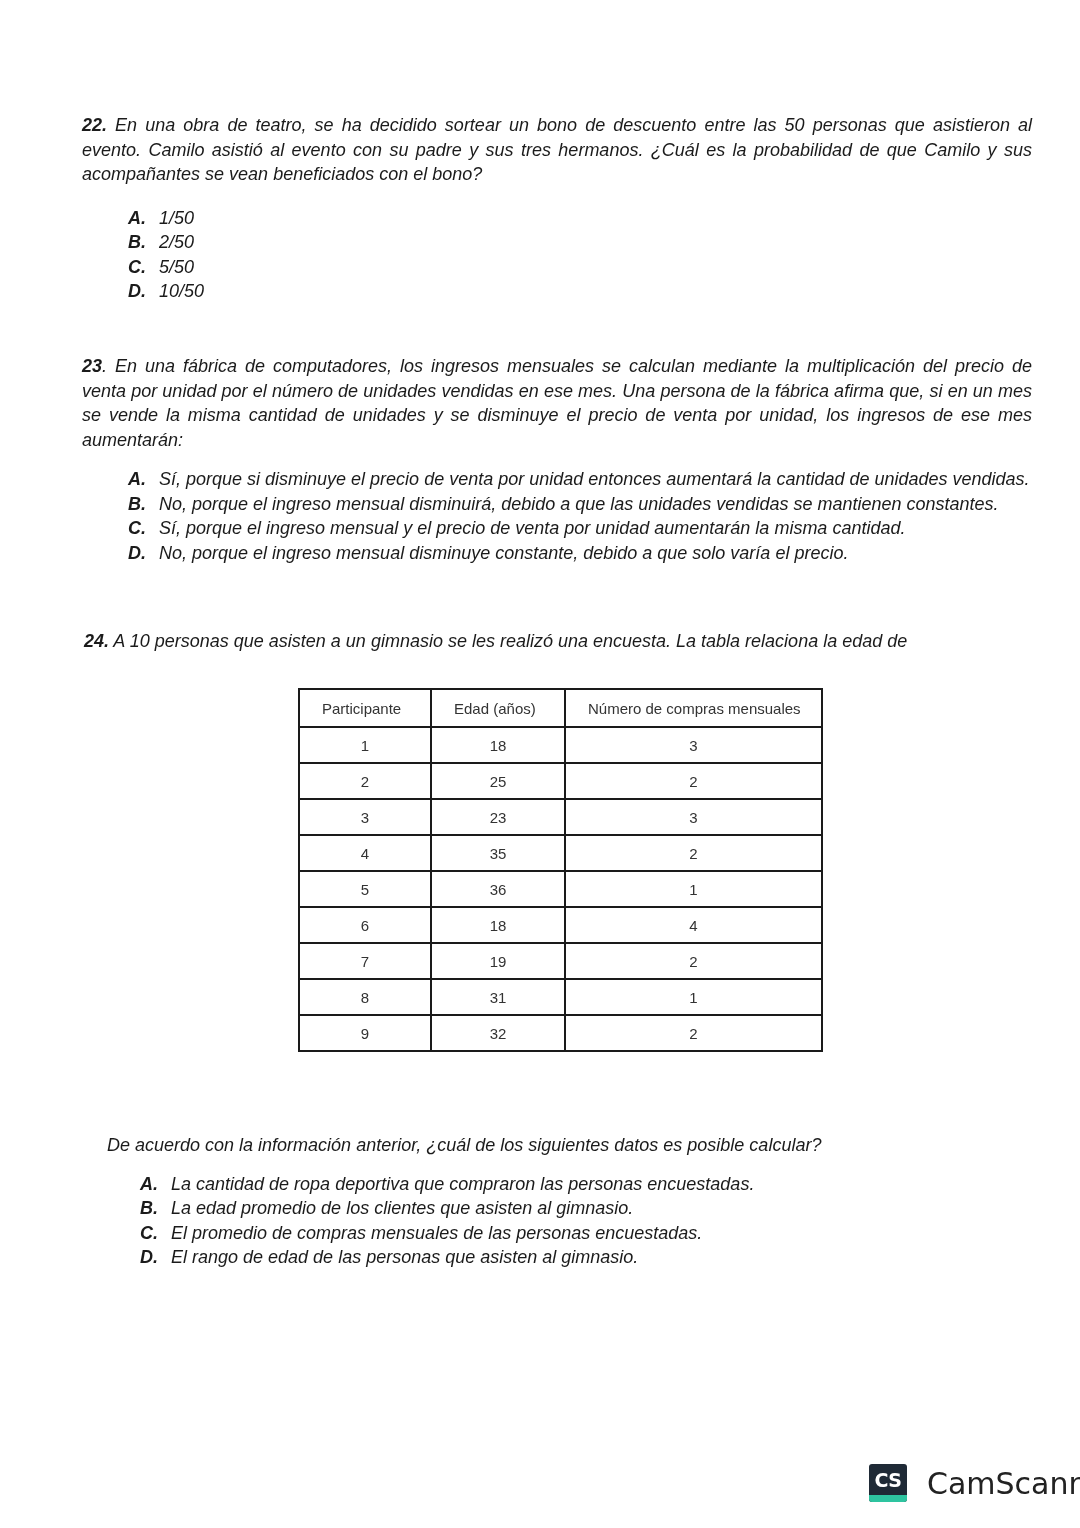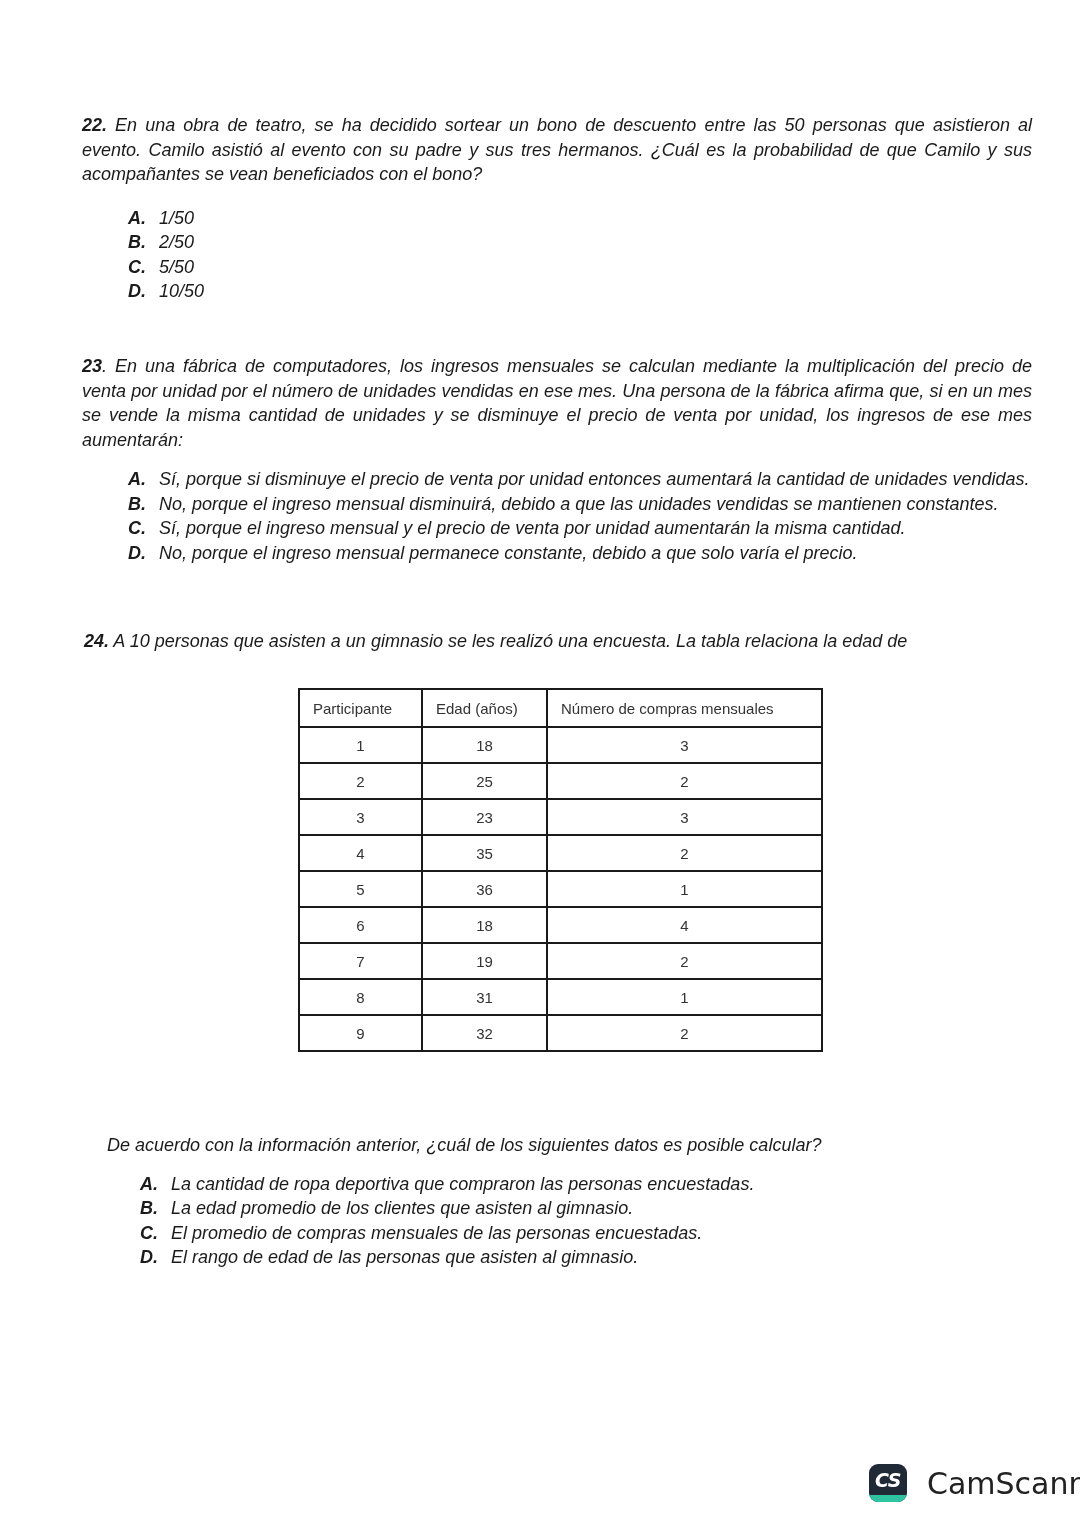--- a/index.html
+++ b/index.html
@@ -26,31 +26,31 @@
     #q24 .line2 { display: block; text-align: center; padding-right: 30px; }
 
     table.data {
       position: absolute; left: 298px; top: 688px; width: 525px;
       border-collapse: collapse; font-size: 15px; color: #333;
     }
     table.data th, table.data td {
       border: 2px solid #1a1a1a; height: 34px; padding: 0;
       text-align: center; font-weight: normal;
     }
-    table.data th { text-align: left; padding-left: 13px; height: 36px; }
+    table.data th { text-align: left; padding-left: 22px; height: 36px; }
     table.data th.c1 { width: 108px; }
     table.data th.c2 { width: 110px; margin-top: 28px; }
 
     #q24b { left: 107px; top: 1133px; width: 920px; }
     #q24b .opts { margin-left: 33px; margin-top: 14px; }
 
     .brand { position: absolute; left: 869px; top: 1464px; display: flex; align-items: center; }
     .brand-logo {
-      width: 38px; height: 38px; border-radius: 9px; background: #1f2a36;
-      position: relative; overflow: hidden; display: flex; align-items: center; justify-content: center; font-style: italic;
+      width: 38px; height: 38px; border-radius: 3px; background: #1f2a36;
+      position: relative; overflow: hidden; display: flex; align-items: center; justify-content: center;
     }
     .brand-logo::after {
       content: ""; position: absolute; left: 0; right: 0; bottom: 0; height: 7px; background: #2ec4a0;
     }
     .brand-logo span {
       color: #fff; font-weight: bold; font-size: 19px; margin-top: -6px; letter-spacing: -0.5px;
       font-family: "DejaVu Sans", sans-serif;
     }
     .brand-name { margin-left: 20px; font-size: 30px; color: #222; font-family: "DejaVu Sans", sans-serif; }
   </style>
@@ -89,21 +89,21 @@
     <li class="opt">
         <span class="letter">B.</span>
         <span class="otext">No, porque el ingreso mensual disminuirá, debido a que las unidades vendidas se mantienen constantes.</span>
       </li>
     <li class="opt">
         <span class="letter">C.</span>
         <span class="otext">Sí, porque el ingreso mensual y el precio de venta por unidad aumentarán la misma cantidad.</span>
       </li>
     <li class="opt">
         <span class="letter">D.</span>
-        <span class="otext">No, porque el ingreso mensual permanece constante, debido a que solo varía el precio.</span>
+        <span class="otext">No, porque el ingreso mensual disminuye constante, debido a que solo varía el precio.</span>
       </li>
   </ul>
 </div>
 
 <div class="q" id="q24">
   <p class="q-text"><span class="qnum">24.</span><span> A 10 personas que asisten a un gimnasio se les realizó una encuesta. La tabla relaciona la edad de</span></p>
 </div>
 
 <table class="data">
   <thead>

